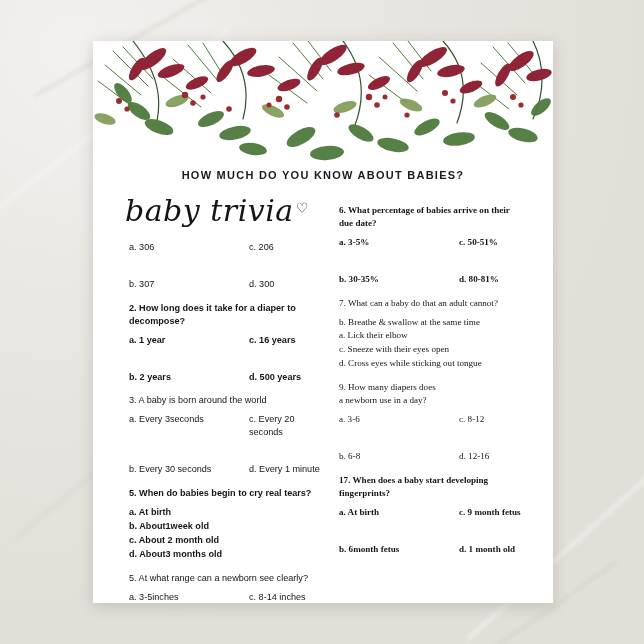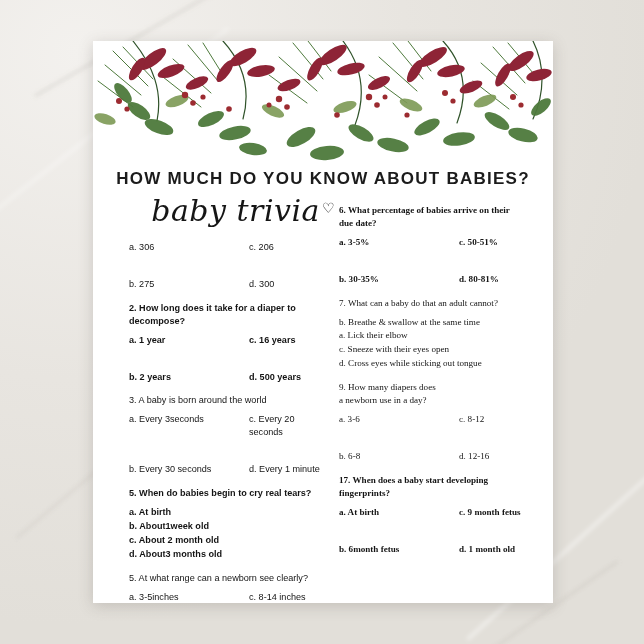--- a/index.html
+++ b/index.html
@@ -54,31 +54,31 @@
     overflow: hidden;
   }
   #floral svg { display: block; }
 
   
   #headline {
     position: absolute;
     left: 0; right: 0;
     top: 128px;
     text-align: center;
-    font-size: 17px;
+    font-size: 11px;
     font-weight: bold;
     letter-spacing: 1.25px;
     color: #1b1b1b;
   }
   #script-title {
     position: absolute;
     left: 32px;
     top: 152px;
     width: 210px;
-    text-align: right;
+    text-align: left;
     font-family: "DejaVu Serif", serif;
     font-style: italic;
     font-size: 30px;
     color: #151515;
     letter-spacing: 0.5px;
   }
   #script-title .heart {
     font-size: 14px;
     vertical-align: 8px;
     margin-left: 2px;
@@ -227,21 +227,21 @@
 
   <div id="script-title">
     <span>baby trivia</span><span class="heart">♡</span>
   </div>
 
   <div id="col-left" class="col">
       <div class="q plain">
         <div class="opts wide">
           <div>a. 306</div>
           <div>c. 206</div>
-          <div>b. 275</div>
+          <div>b. 307</div>
           <div>d. 300</div>
         </div>
       </div>
       <div class="q bold">
         <p class="qtext">2. How long does it take for a diaper to decompose?</p>
         <div class="opts wide">
           <div>a. 1 year</div>
           <div>c. 16 years</div>
           <div>b. 2 years</div>
           <div>d. 500 years</div>

